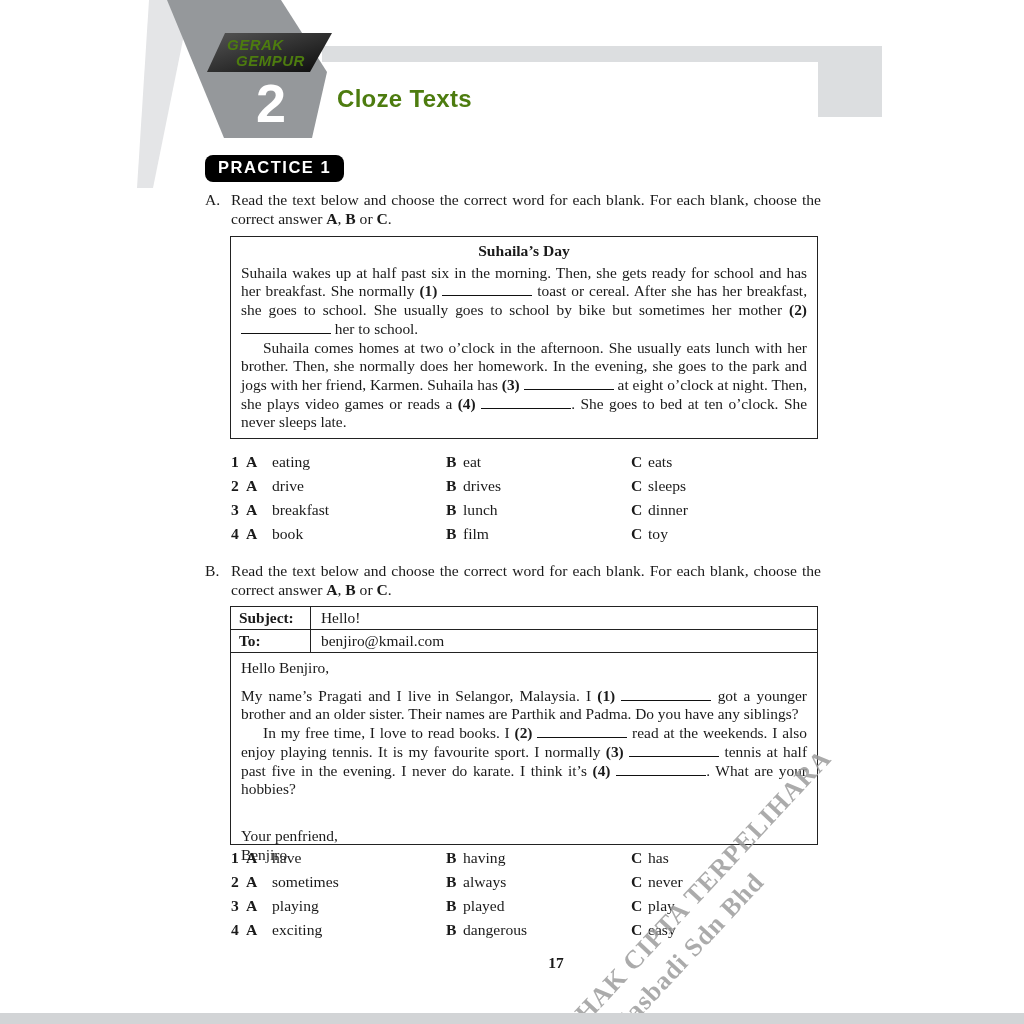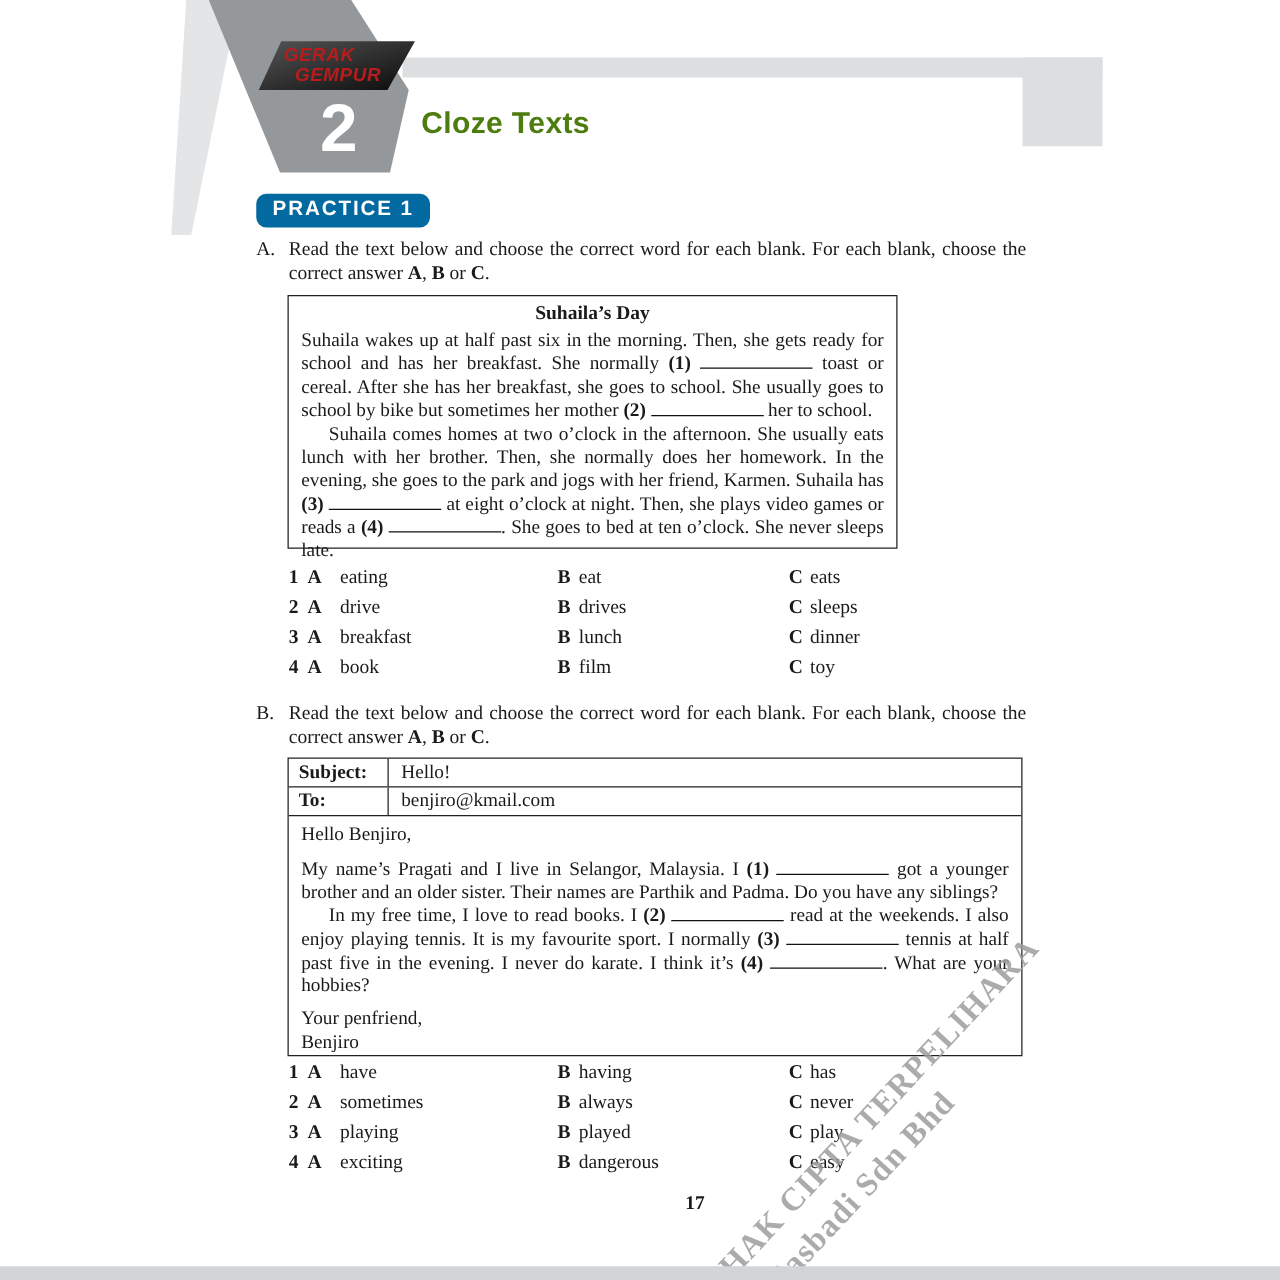--- a/index.html
+++ b/index.html
@@ -11,21 +11,21 @@
     color:#1a1a1a;
     overflow:hidden;
   }
   .abs { position:absolute; }
 
   
   #header-decor { left:0; top:0; }
 
   .badge-text {
     left:227px; top:37px;
-    color:#b91c1c;
+    color:#4d7c0f;
     font-family:"Liberation Sans", sans-serif;
     font-weight:bold; font-style:italic;
     font-size:15px; line-height:16px;
     letter-spacing:0.5px;
   }
   .badge-text .line2 { margin-left:9px; }
 
   .chapter-number {
     left:228px; top:72px; width:86px;
     text-align:center;
@@ -39,40 +39,40 @@
     left:337px; top:85px;
     font-family:"Liberation Sans", sans-serif;
     font-weight:bold;
     font-size:24px;
     color:#4d7c0f;
     letter-spacing:0.3px;
   }
 
   .practice-badge {
     left:205px; top:155px;
-    background:#0369a1;
+    background:#000000;
     border-radius:8px;
     padding:3px 13px 5px 13px;
     color:#fff;
     font-family:"Liberation Sans", sans-serif;
     font-weight:bold;
     font-size:16.5px;
     letter-spacing:1.5px;
   }
 
   
   .instruction { width:616px; font-size:15.6px; line-height:18.8px; }
   .instruction .sec-label { position:absolute; left:0; top:0; }
   .instruction p { margin-left:26px; text-align:justify; }
   #instruction-a { left:205px; top:191px; }
   #instruction-b { left:205px; top:562px; }
 
   
   .passage-box {
-    left:230px; top:236px; width:488px; height:203px;
+    left:230px; top:236px; width:588px; height:203px;
     border:1px solid #222;
     padding:5px 10px 0 10px;
     font-size:15.4px; line-height:18.7px;
   }
   .passage-title { text-align:center; font-weight:bold; margin-bottom:3px; font-size:15.6px; }
   .passage-box p, .email-body p { text-align:justify; }
   .p-indent { text-indent:22px; }
 
   .blank {
     display:inline-block;
@@ -101,21 +101,21 @@
   .email-row { display:flex; border-bottom:1px solid #222; height:23px; align-items:center; }
   .email-row .email-label {
     width:80px; align-self:stretch;
     border-right:1px solid #222;
     font-weight:bold;
     padding-left:8px; display:flex; align-items:center;
   }
   .email-row .email-value { padding-left:10px; }
   .email-body { padding:6px 10px 0 10px; }
   .email-greeting { margin-bottom:9px; }
-  .email-closing { margin-top:6px; line-height:19px; }
+  .email-closing { margin-top:27px; line-height:19px; }
 
   
   #page-number {
     left:0; top:954px; width:1024px;
     text-align:center; font-weight:bold; font-size:15.5px;margin-left:44px;
   }
   #watermark {
     left:530px; top:848px; width:400px; height:72px;
     transform:rotate(-47deg);
     transform-origin:50% 50%;

